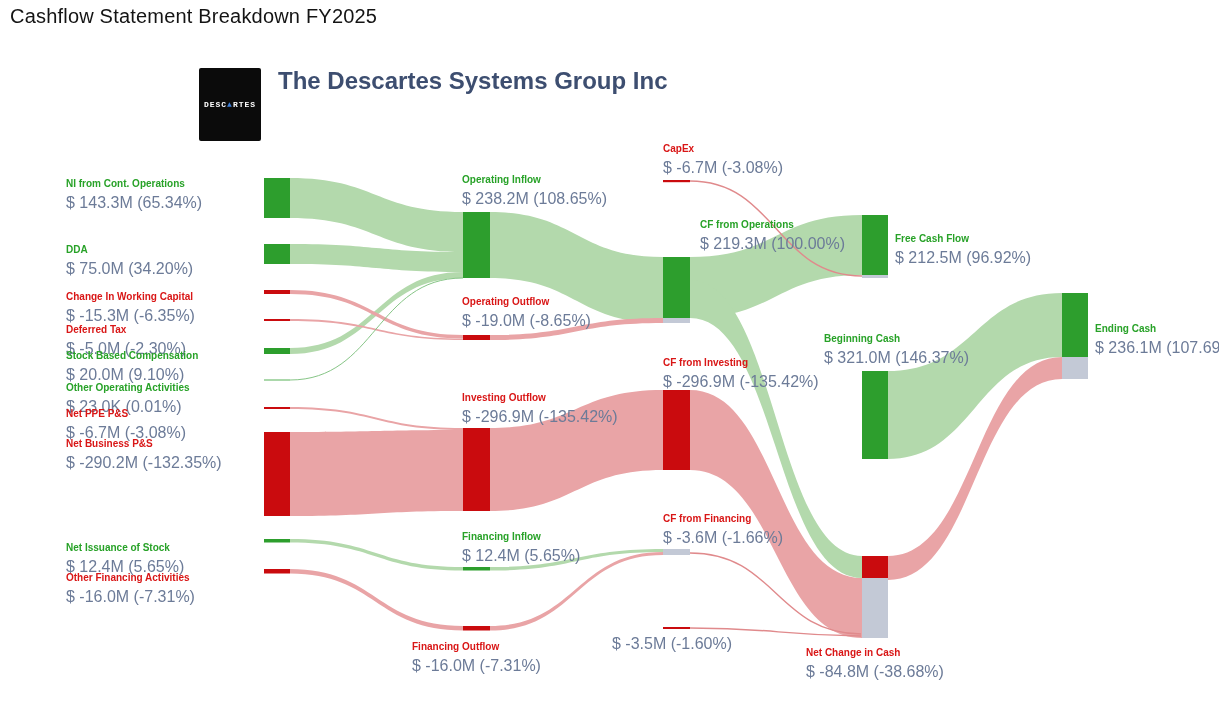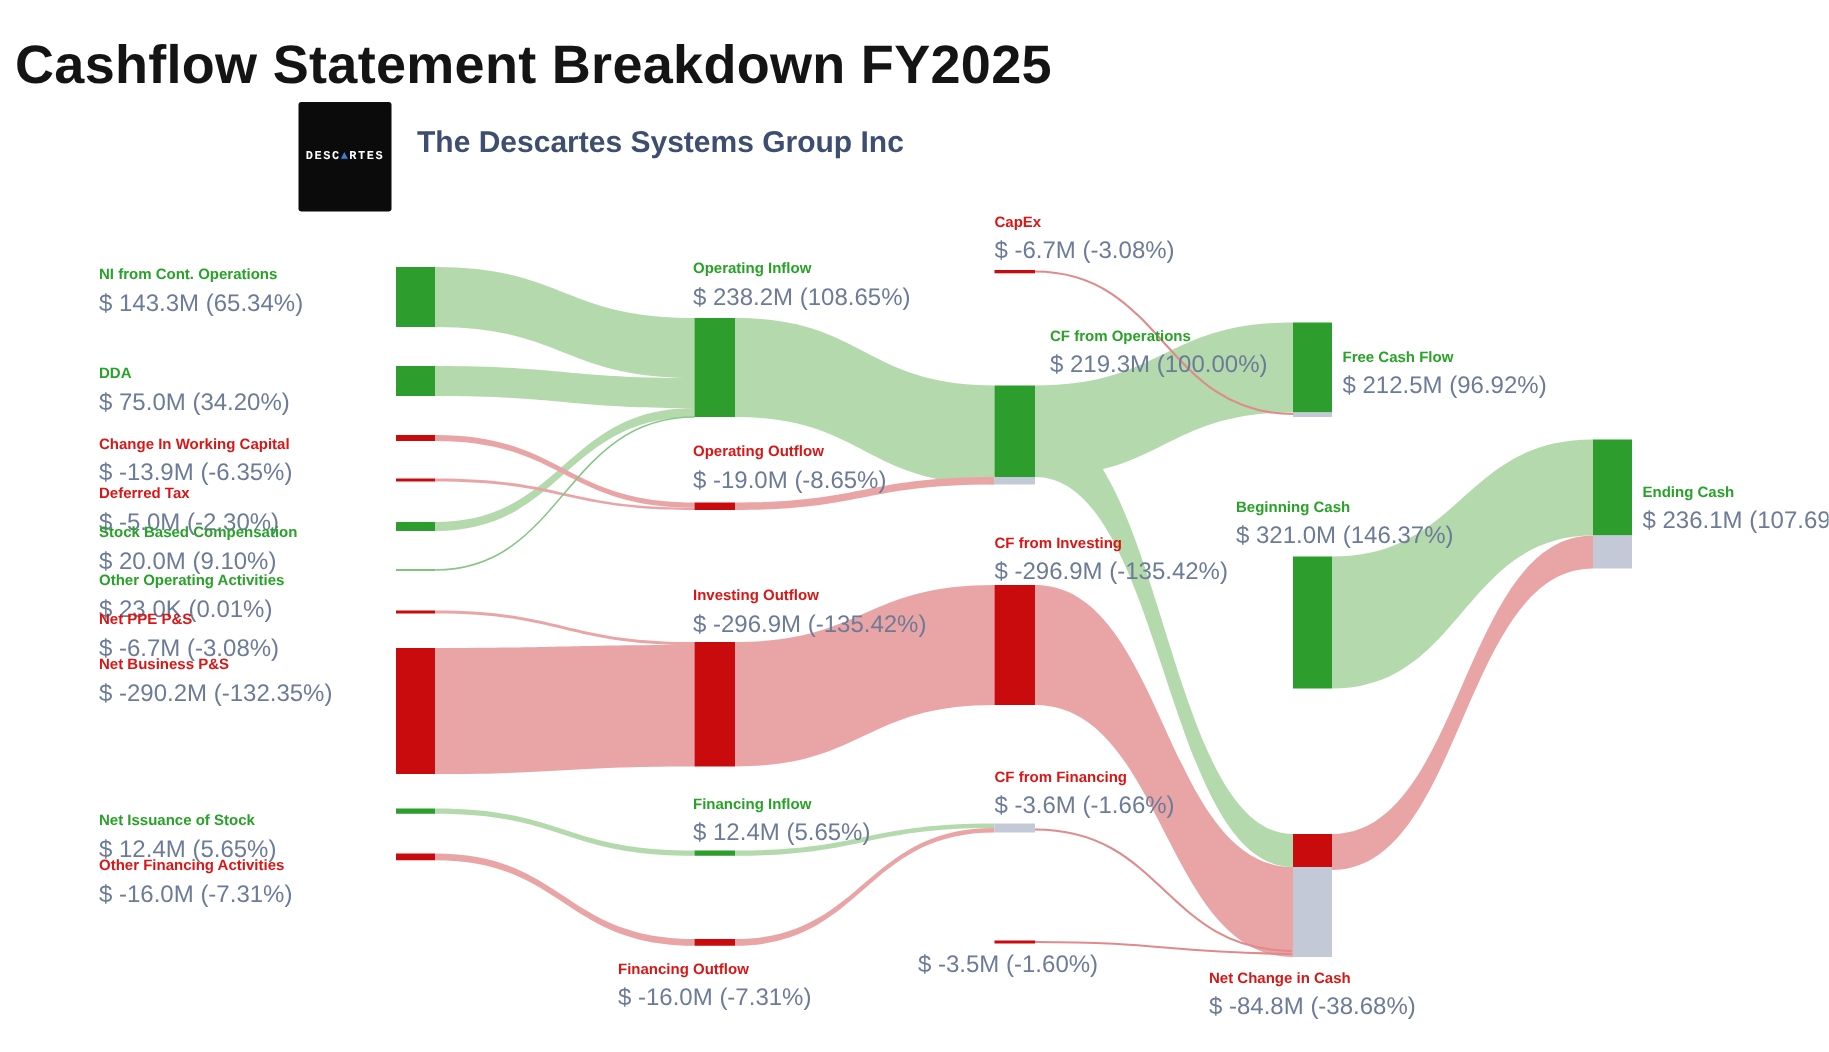--- a/index.html
+++ b/index.html
@@ -4,26 +4,26 @@
 <style>
   :root{
     --node-green:#2d9e2d; --node-red:#ca0b0e; --node-gray:#c3c9d6;
     --flow-green:#b3d9ac; --flow-red:#e9a4a6;
     --label-green:#28a228; --label-red:#d91616; --value-gray:#6c7b98;
     --company-navy:#3d4e70; --title-black:#141414; --logo-accent:#3b7dd8;
   }
   *{margin:0;padding:0;box-sizing:border-box;}
   html,body{width:1219px;height:701px;background:#ffffff;overflow:hidden;}
   body{font-family:"Liberation Sans", sans-serif;position:relative;}
-  .title{position:absolute;left:10px;top:22px;font-size:36px;font-weight:700;color:var(--title-black);letter-spacing:.2px;}
+  .title{position:absolute;left:10px;top:5px;font-size:20px;font-weight:400;color:var(--title-black);letter-spacing:.2px;}
   .logo{position:absolute;left:199px;top:68px;width:62px;height:73px;background:#0b0b0b;border-radius:2px;
         display:flex;align-items:center;justify-content:center;}
   .logo-text{color:#ffffff;font-size:8px;font-weight:bold;letter-spacing:1px;font-family:"Liberation Mono",monospace;}
   .logo-text .tri{color:var(--logo-accent);}
-  .company{position:absolute;left:278px;top:84px;font-size:20px;font-weight:bold;color:var(--company-navy);}
+  .company{position:absolute;left:278px;top:67px;font-size:24px;font-weight:bold;color:var(--company-navy);}
   svg.sankey{position:absolute;left:0;top:0;}
   .flow-g{fill:var(--flow-green);}
   .flow-r{fill:var(--flow-red);}
   .hair-g{fill:none;stroke:#86c586;stroke-width:1;}
   .hair-r{fill:none;stroke:#e08a8c;stroke-width:1.4;}
   .node-g{fill:var(--node-green);}
   .node-r{fill:var(--node-red);}
   .node-x{fill:var(--node-gray);}
   .lbl{position:absolute;line-height:19px;white-space:nowrap;}
   .lbl.wrap{white-space:normal;width:130px;}
@@ -109,21 +109,21 @@
 <div class="lbl green" style="left:66px;top:174px">
   <div class="lname">NI from Cont. Operations</div>
   <div class="lval">$ 143.3M (65.34%)</div>
 </div>
 <div class="lbl green" style="left:66px;top:240px">
   <div class="lname">DDA</div>
   <div class="lval">$ 75.0M (34.20%)</div>
 </div>
 <div class="lbl red" style="left:66px;top:287px">
   <div class="lname">Change In Working Capital</div>
-  <div class="lval">$ -13.9M (-6.35%)</div>
+  <div class="lval">$ -15.3M (-6.35%)</div>
 </div>
 <div class="lbl red" style="left:66px;top:320px">
   <div class="lname">Deferred Tax</div>
   <div class="lval">$ -5.0M (-2.30%)</div>
 </div>
 <div class="lbl green" style="left:66px;top:346px">
   <div class="lname">Stock Based Compensation</div>
   <div class="lval">$ 20.0M (9.10%)</div>
 </div>
 <div class="lbl green" style="left:66px;top:378px">

